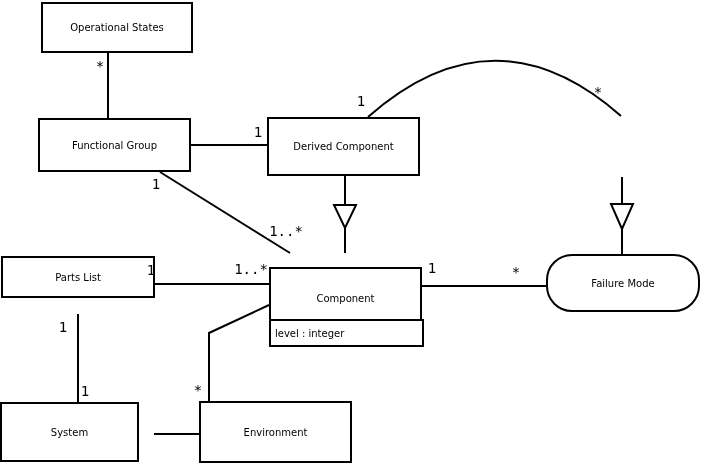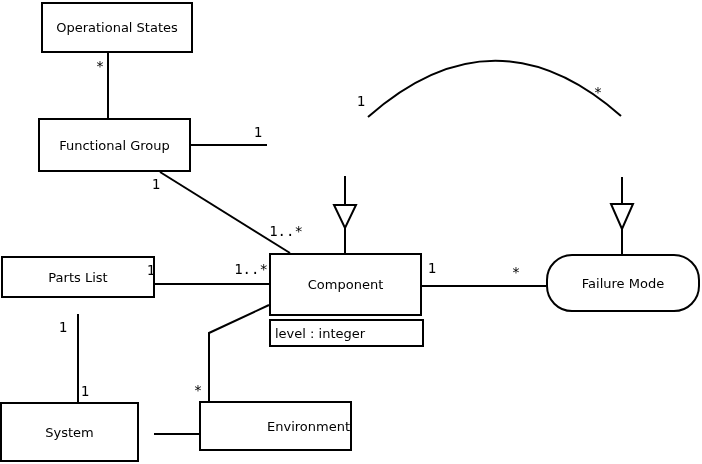--- a/index.html
+++ b/index.html
@@ -10,21 +10,21 @@
     font-family:"DejaVu Sans",sans-serif;
     overflow:hidden;
   }
   svg.edges{position:absolute;left:0;top:0;width:702px;height:464px;}
   .uml-box{
     position:absolute;
     box-sizing:border-box;
     border:2px solid #000000;
     background:#ffffff;
     display:flex;align-items:center;justify-content:center;
-    font-size:13px;color:#000000;
+    font-size:10px;color:#000000;
     white-space:nowrap;
   }
   .attr-box{justify-content:flex-start;padding-left:4px;}
   .mult{
     position:absolute;
     transform:translate(-50%,-50%);
     font-family:"DejaVu Sans Mono",monospace;
     font-size:14px;color:#000000;
     line-height:1;
     white-space:nowrap;
@@ -58,42 +58,45 @@
   </svg>
 
   <div class="uml-box" style="left:41px;top:2px;width:152px;height:51px;">
     <span>Operational States</span>
   </div>
 
   <div class="uml-box" style="left:38px;top:118px;width:153px;height:54px;">
     <span>Functional Group</span>
   </div>
 
+  <div class="uml-box" style="left:267px;top:117px;width:153px;height:59px;">
+    <span>Derived Component</span>
+  </div>
 
 
   <div class="uml-box" style="left:1px;top:256px;width:154px;height:42px;">
     <span>Parts List</span>
   </div>
 
-  <div class="uml-box" style="left:269px;top:253px;width:153px;height:63px;">
+  <div class="uml-box" style="left:269px;top:267px;width:153px;height:63px;">
     <span>Component</span>
   </div>
   <div class="uml-box attr-box" style="left:269px;top:319px;width:155px;height:28px;">
     <span>level : integer</span>
   </div>
 
   <div class="uml-box" style="left:546px;top:254px;width:154px;height:58px;border-radius:26px;">
     <span>Failure Mode</span>
   </div>
 
   <div class="uml-box" style="left:0px;top:402px;width:139px;height:60px;">
     <span>System</span>
   </div>
 
-  <div class="uml-box" style="left:199px;top:401px;width:153px;height:50px;justify-content:flex-end;">
+  <div class="uml-box" style="left:199px;top:401px;width:153px;height:62px;">
     <span>Environment</span>
   </div>
 
   <span class="mult" style="left:100px;top:66px;">*</span>
   <span class="mult" style="left:258px;top:132px;">1</span>
   <span class="mult" style="left:156px;top:184px;">1</span>
   <span class="mult" style="left:286px;top:231px;">1..*</span>
   <span class="mult" style="left:361px;top:101px;">1</span>
   <span class="mult" style="left:598px;top:92px;">*</span>
   <span class="mult" style="left:151px;top:270px;">1</span>

